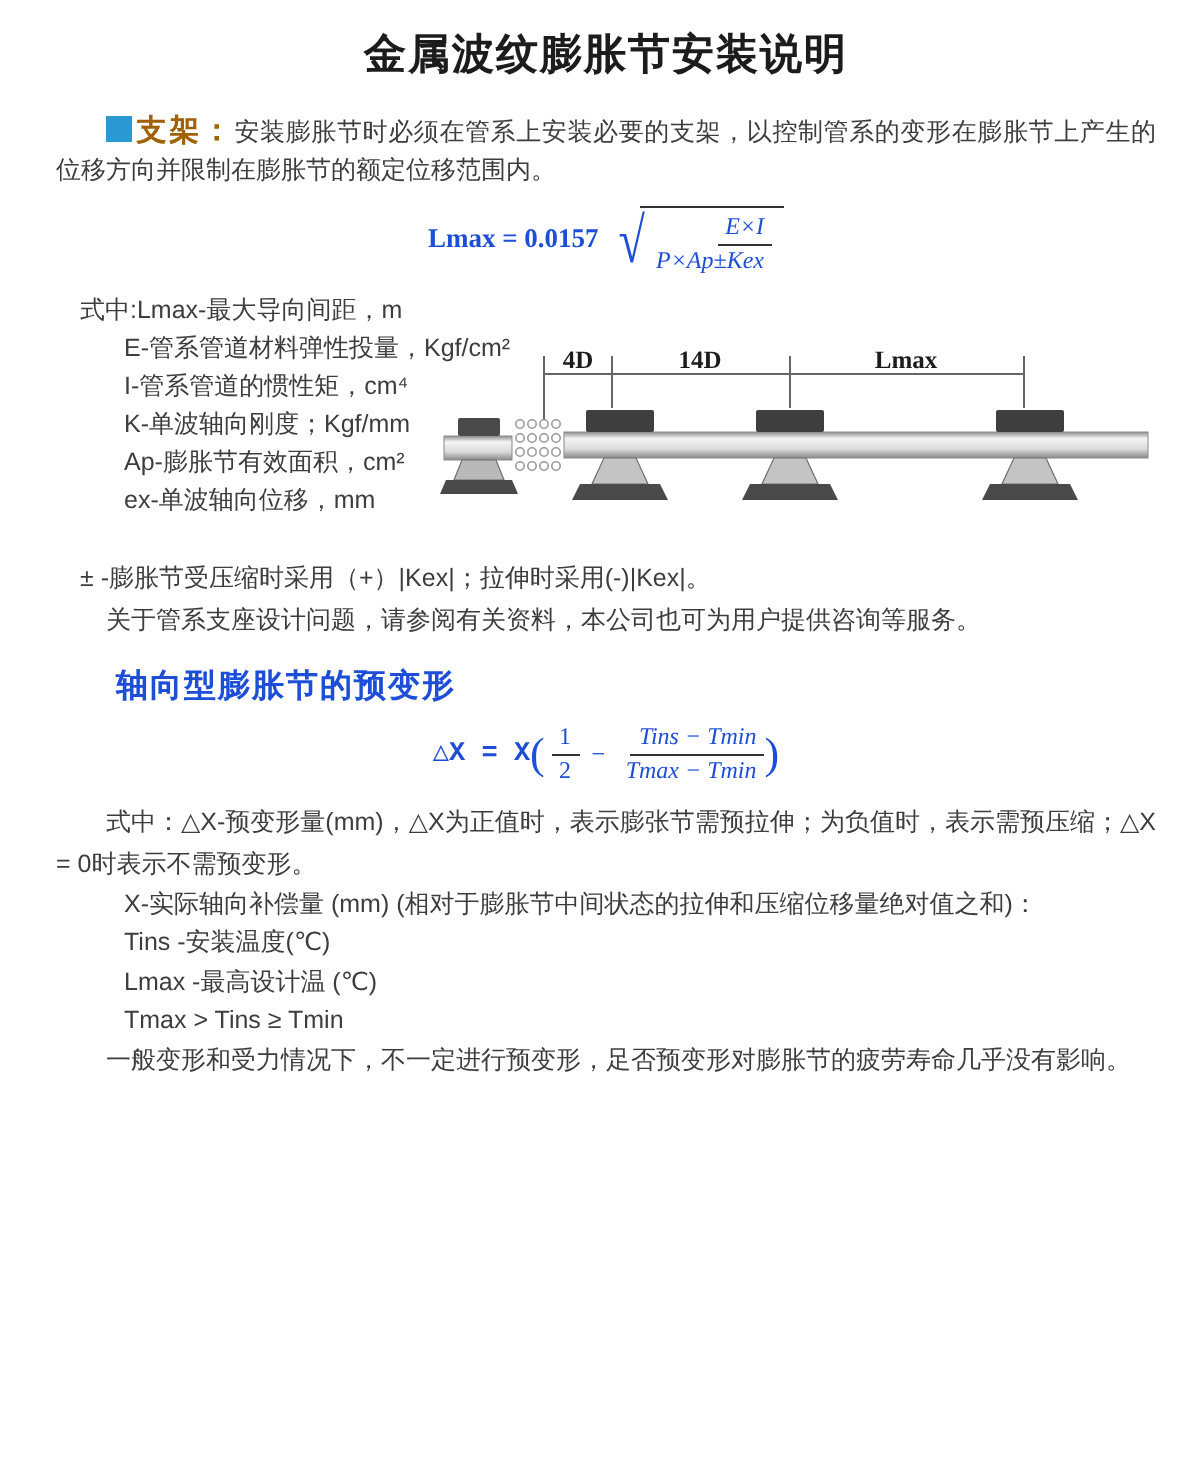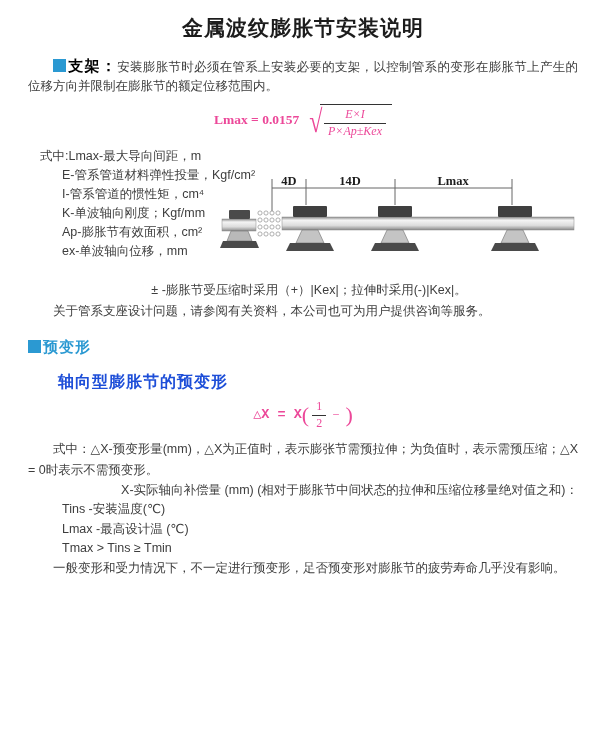--- a/index.html
+++ b/index.html
@@ -31,62 +31,62 @@
     vertical-align:-1px;margin-right:2px;
   }
   .sec-label{font-size:15px;font-weight:bold;letter-spacing:1px;}
   .para{margin:0;text-align:justify;}
   .indent{text-indent:2em;}
   .para.tight{margin-top:2px;}
   
   .formula{
     text-align:center;
     font-family:"Liberation Serif","DejaVu Serif",serif;
-    color:#ec4899;
+    color:#1d4ed8;
     margin:8px 0;
   }
   .f-lhs{font-weight:bold;font-size:13.5px;}
   .sqrt{display:inline-flex;align-items:center;margin-left:5px;vertical-align:middle;}
   .rad{font-size:32px;line-height:0.85;font-weight:400;transform:scaleX(.75);}
   .rooted{border-top:1.5px solid #333;padding:2px 6px 0 4px;margin-left:-5px;}
   .frac{
     display:inline-flex;flex-direction:column;text-align:center;
-    vertical-align:middle;font-size:12px;line-height:1.3;
+    vertical-align:middle;font-size:12px;line-height:1.3;align-items:flex-end;
   }
   .frac .num{padding:0 4px;border-bottom:1px solid #333;}
   .frac .den{padding:0 4px;}
   .ital{font-style:italic;}
   .paren{font-size:22px;font-weight:400;vertical-align:middle;line-height:1;}
   .f-op{margin:0 3px;vertical-align:middle;}
   .f2 .f-lhs,.f3 .f-lhs{font-size:13.5px;font-family:Liberation Mono, monospace;}
   
   .defs-wrap{position:relative;min-height:134px;margin-top:4px;}
   .def-line{margin:0 0 0 12px;line-height:19px;}
   .def-item{margin-left:34px;}
   .diagram{position:absolute;top:28px;right:-2px;}
-  .note-line{margin:0 0 0 12px;text-align:center;}
+  .note-line{margin:0 0 0 12px;}
   
   .sec2-head{margin:16px 0 4px 0;}
   .sec2-head .sec-label{font-size:15px;}
   .blue-sub{
     font-size:16px;font-weight:bold;letter-spacing:1px;
     margin:14px 0 4px 30px;
   }
   .temp-line{margin:0 0 0 34px;line-height:19.5px;}
-  .lead-line{margin:0 0 0 34px;text-align:right;}
+  .lead-line{margin:0 0 0 34px;}
 </style>
 </head>
 <body>
 
 <div class="page">
 
   <h1 class="title">金属波纹膨胀节安装说明</h1>
 
   <p class="para indent sec-row">
-    <span class="sq" style="background:#2B99D2;"></span><span class="sec-label" style="color:#000000;">支架：</span><span>安装膨胀节时必须在管系上安装必要的支架，以控制管系的变形在膨胀节上产生的位移方向并限制在膨胀节的额定位移范围内。</span>
+    <span class="sq" style="background:#2B99D2;"></span><span class="sec-label" style="color:#a16207;">支架：</span><span>安装膨胀节时必须在管系上安装必要的支架，以控制管系的变形在膨胀节上产生的位移方向并限制在膨胀节的额定位移范围内。</span>
   </p>
 
   <div class="formula f1">
     <span class="f-lhs">Lmax = 0.0157</span>
     <span class="sqrt">
       <span class="rad">√</span>
       <span class="rooted">
         <span class="frac ital">
           <span class="num">E×I</span>
           <span class="den">P×Ap±Kex</span>
@@ -169,34 +169,34 @@
         <rect x="278" y="31" width="34" height="11" fill="#3f3f3f" rx="1"></rect>
         <polygon points="287,55 303,55 309,68 281,68" fill="#c4c4c4" stroke="#6f6f6f" stroke-width="0.6"></polygon>
         <polygon points="275,68 315,68 319,76 271,76" fill="#4a4a4a"></polygon>
       </g>
     </svg>
   </div>
 
   <p class="note-line">± -膨胀节受压缩时采用（+）|Kex|；拉伸时采用(-)|Kex|。</p>
   <p class="para indent tight">关于管系支座设计问题，请参阅有关资料，本公司也可为用户提供咨询等服务。</p>
 
-  <p class="sec-row sec2-head">
-    <span class="sq" style="background:#2B99D2;"></span><span class="sec-label" style="color:#2B99D2;">预变形</span>
-  </p>
 
   <h2 class="blue-sub" style="color:#1d4ed8;">轴向型膨胀节的预变形</h2>
 
   <div class="formula f2">
     <span class="f-lhs">△X = X</span><span class="paren">(</span>
     <span class="frac">
       <span class="num">1</span>
       <span class="den">2</span>
     </span>
     <span class="f-op">−</span>
-    <span class="paren">)</span>
+    <span class="frac ital">
+      <span class="num">Tins − Tmin</span>
+      <span class="den">Tmax − Tmin</span>
+    </span><span class="paren">)</span>
   </div>
 
   <p class="para indent" style="line-height:21px;">式中：△X-预变形量(mm)，△X为正值时，表示膨张节需预拉伸；为负值时，表示需预压缩；△X = 0时表示不需预变形。</p>
   <p class="lead-line">X-实际轴向补偿量 (mm) (相对于膨胀节中间状态的拉伸和压缩位移量绝对值之和)：</p>
   <p class="temp-line">Tins -安装温度(℃)</p>
   <p class="temp-line">Lmax -最高设计温 (℃)</p>
   <p class="temp-line">Tmax &gt; Tins ≥ Tmin</p>
   <p class="para indent">一般变形和受力情况下，不一定进行预变形，足否预变形对膨胀节的疲劳寿命几乎没有影响。</p>
 
 </div>

